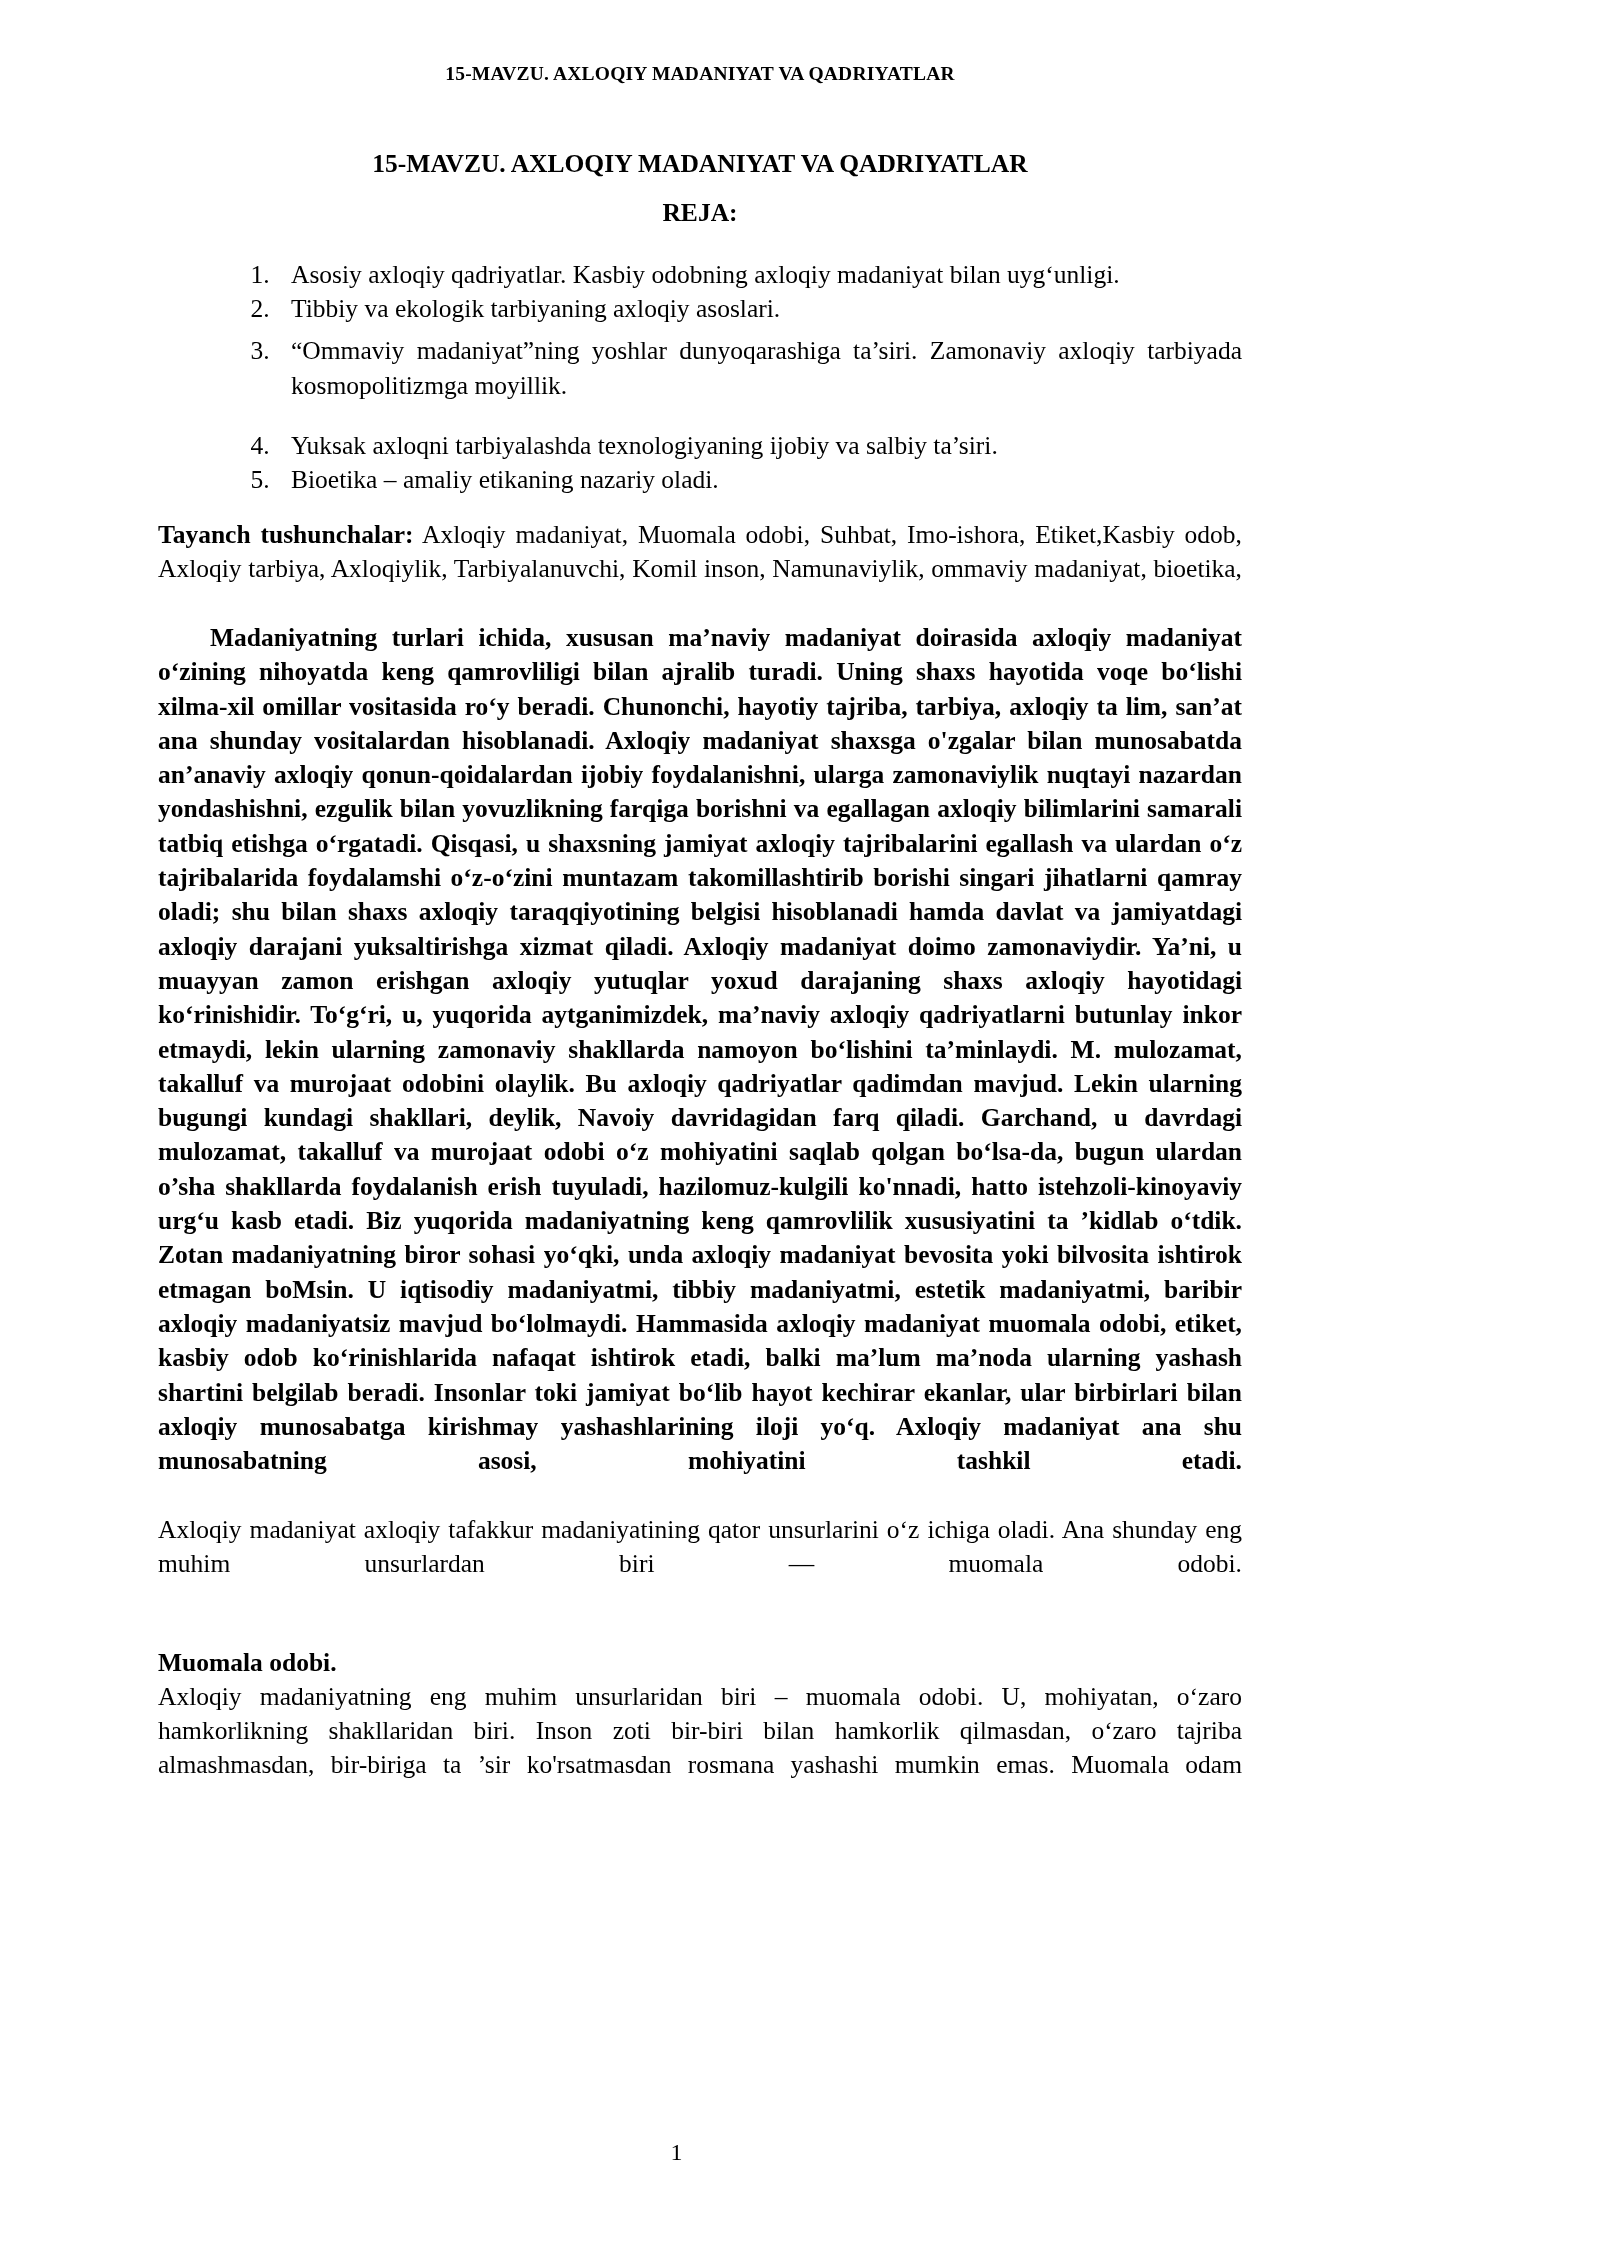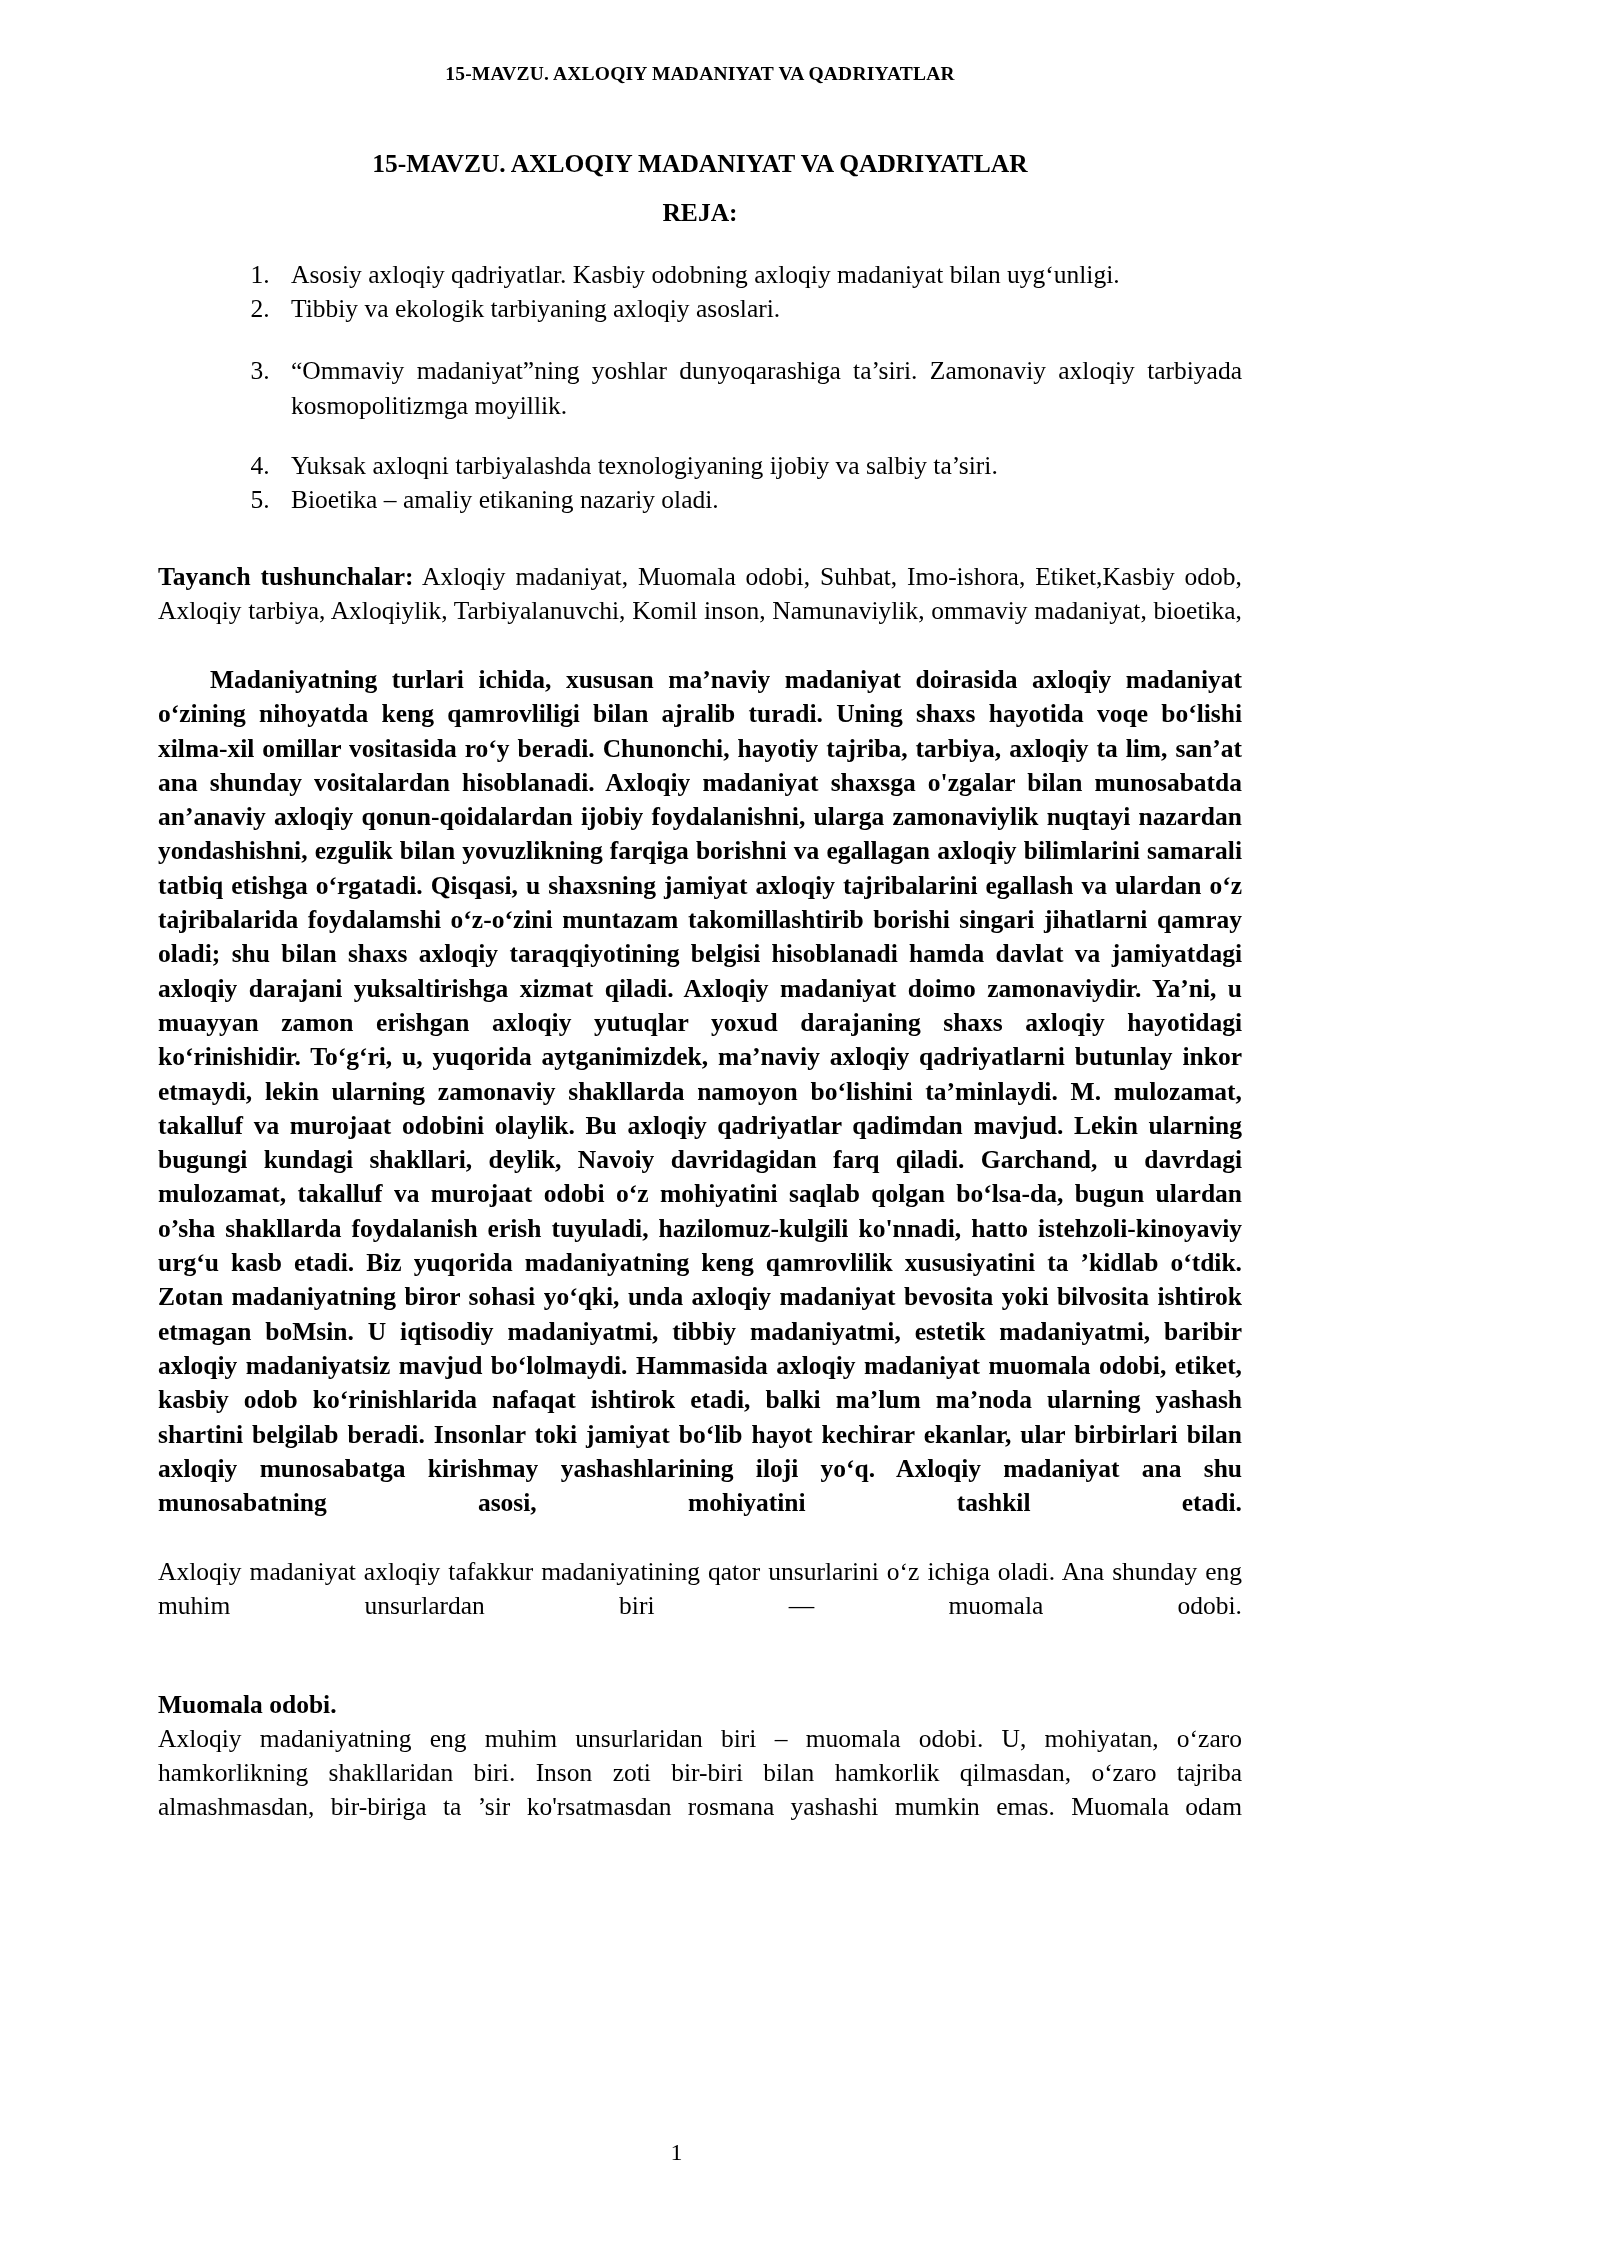--- a/index.html
+++ b/index.html
@@ -56,31 +56,31 @@
     line-height: 1.34;
     list-style-position: outside;
   }
   ol.plan li {
     text-align: justify;
     text-justify: inter-word;
     padding-left: 15px;
     margin-bottom: 0;
   }
   ol.plan li.spaced {
-    margin-top: 28px;
+    margin-top: 8px;
   }
   ol.plan li.spaced-b {
     margin-top: 26px;
   }
   .keywords {
     font-size: 25.5px;
     line-height: 1.345;
     text-align: justify;
     text-justify: inter-word;
-    margin-top: 43px;
+    margin-top: 21px;
     margin-bottom: 0;
     -webkit-hyphens: none;
     hyphens: none;
   }
   .keywords b { font-weight: bold; }
   .body-par {
     font-size: 25.5px;
     line-height: 1.345;
     text-align: justify;
     text-justify: inter-word;

